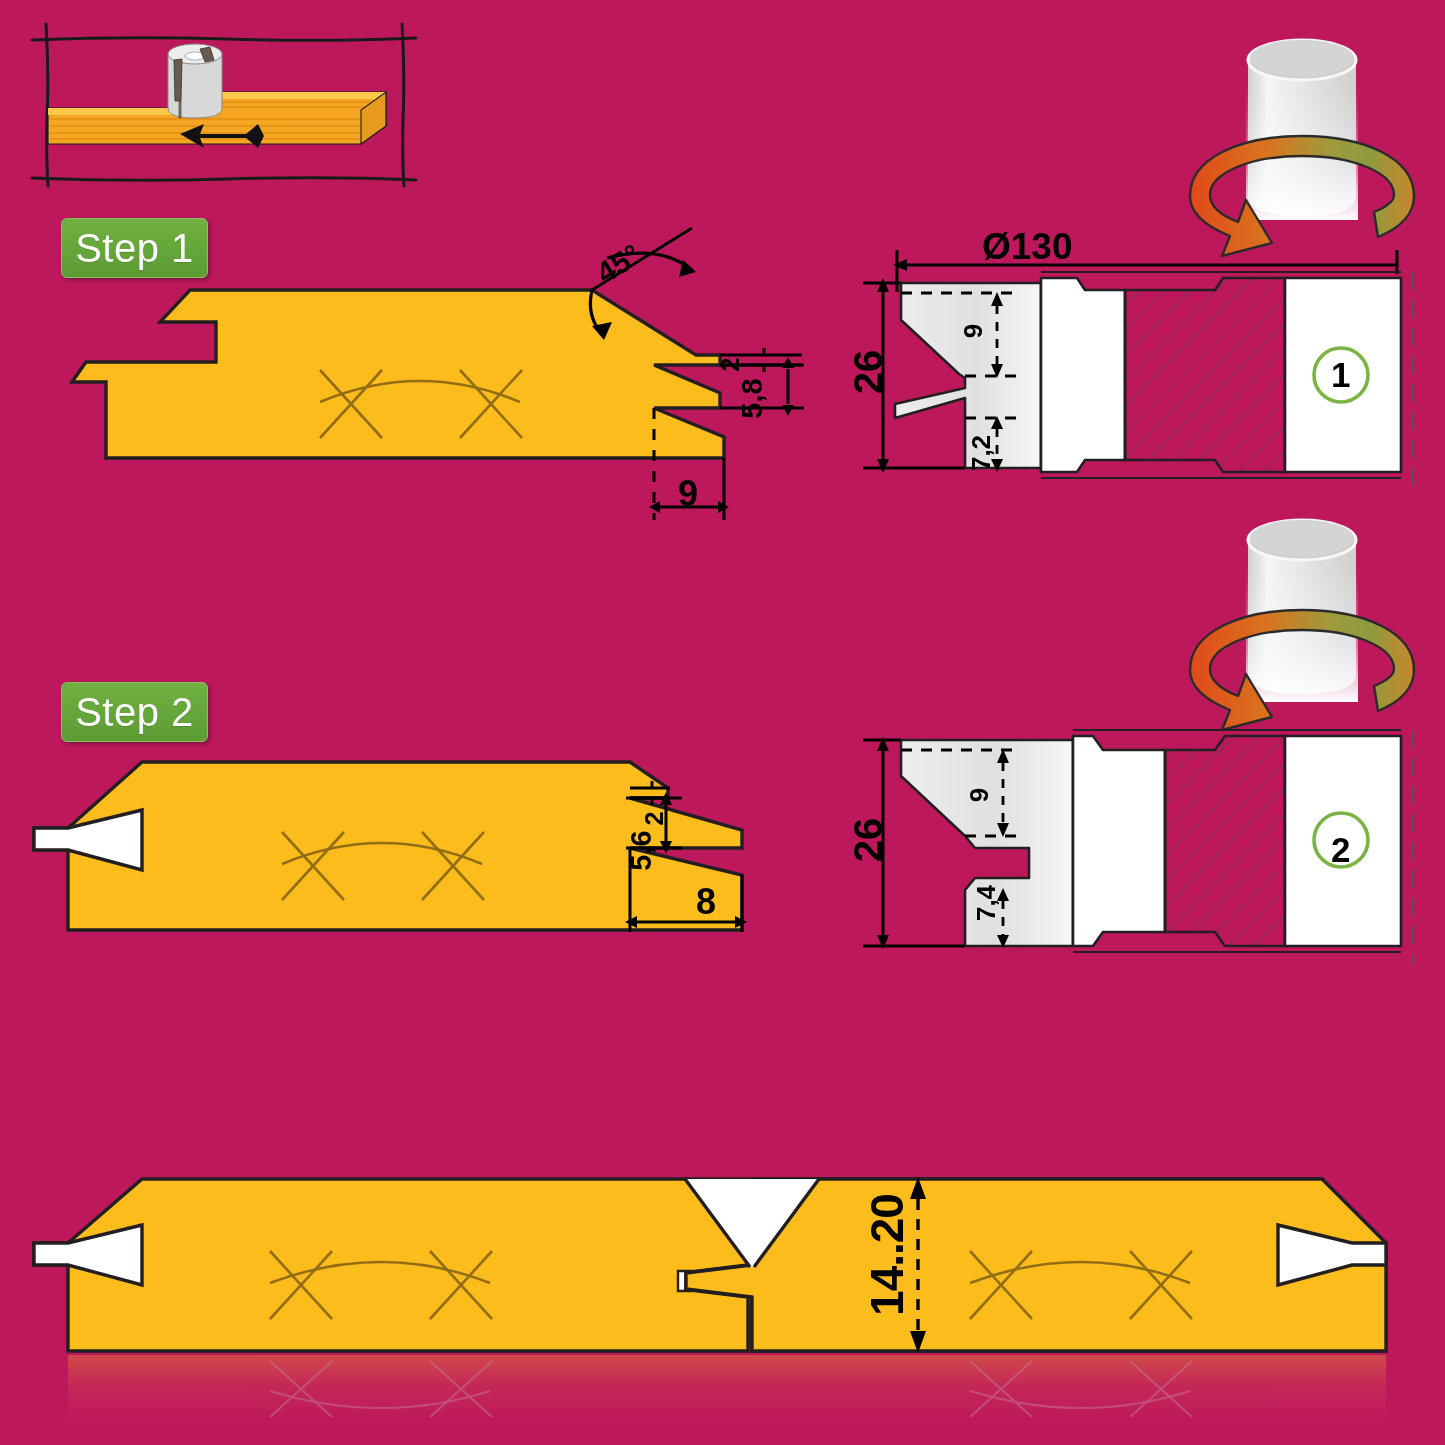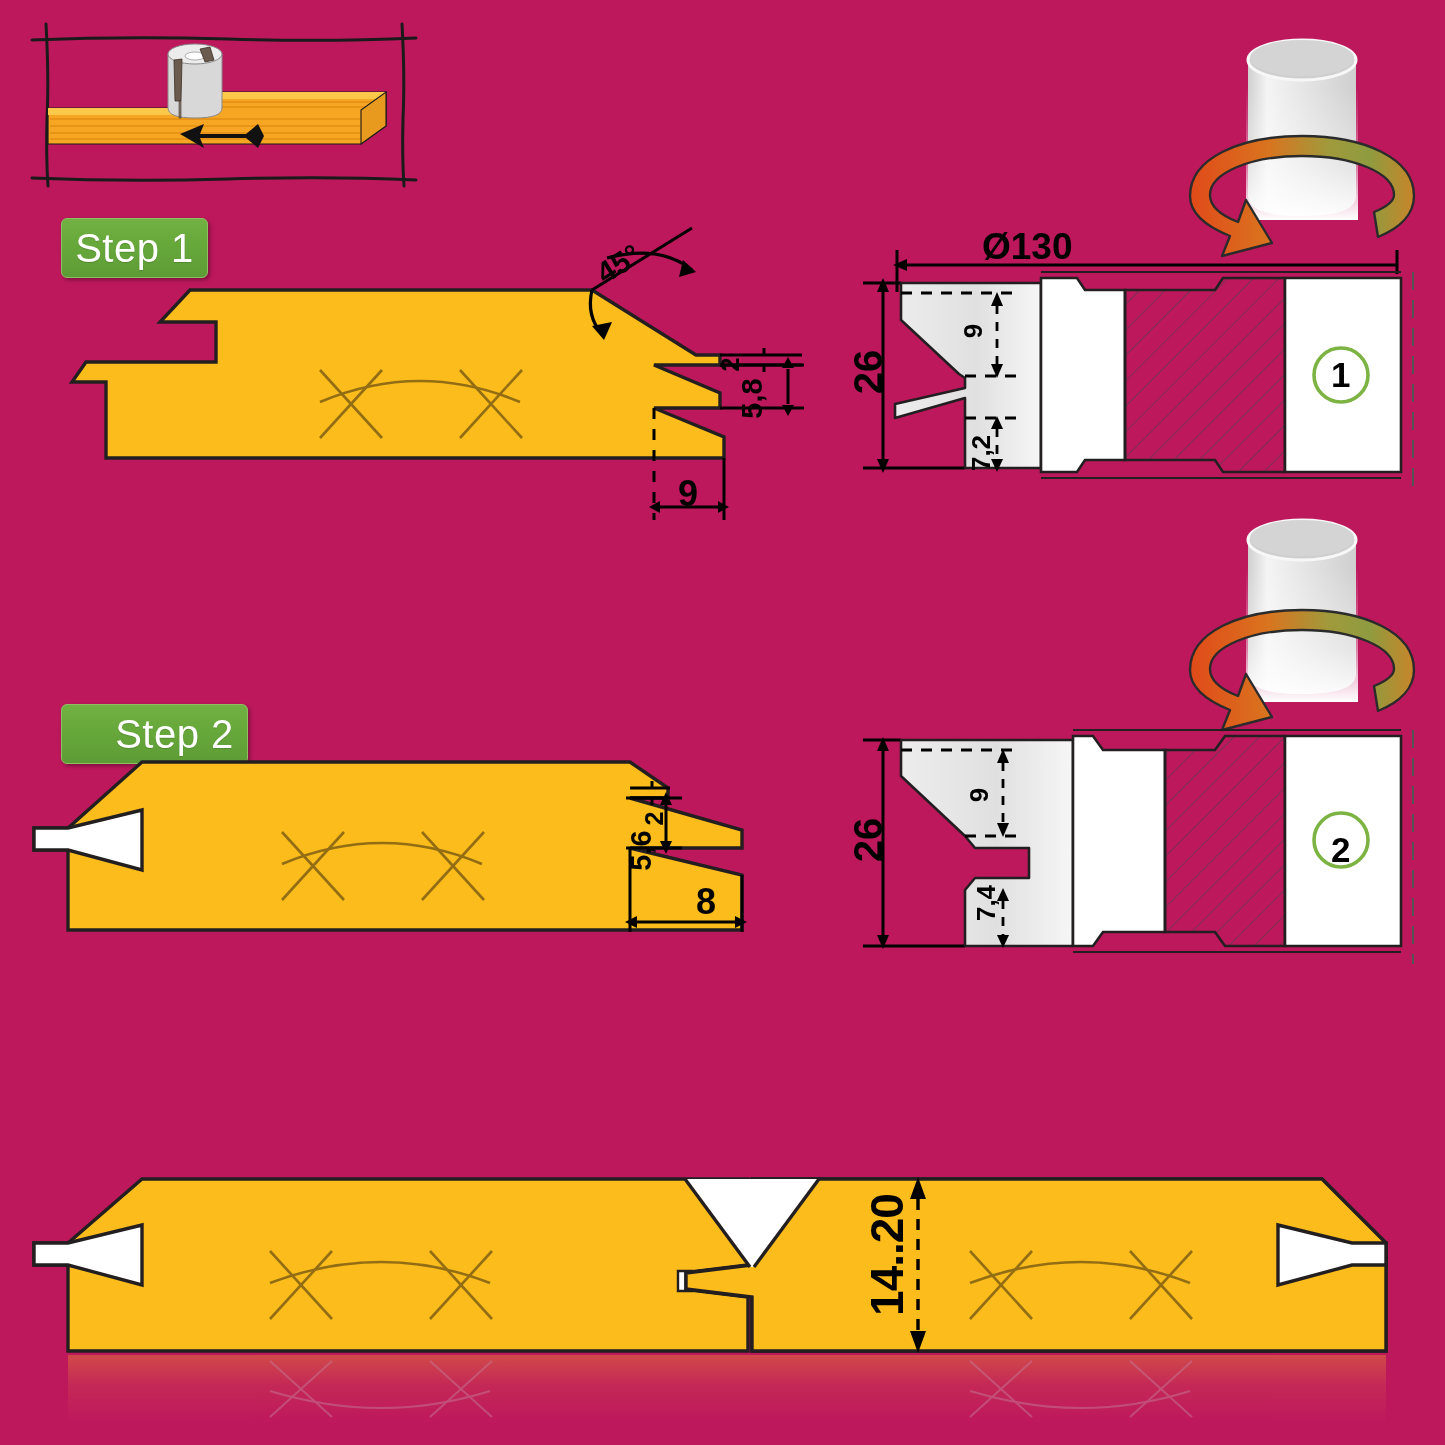--- a/index.html
+++ b/index.html
@@ -272,21 +272,21 @@
       <circle cx="496" cy="147" r="27" fill="none" stroke="#7cb342" stroke-width="3.6"></circle>
     </svg>
   </div>
 
   <div class="abs dim" style="left:982px; top:228px; font-size:37px;">Ø130</div>
   <div class="abs dim vert" style="left:846px; top:352px; font-size:40px;">26</div>
   <div class="abs dim vert" style="left:966px; top:318px; font-size:26px;">9</div>
   <div class="abs dim vert" style="left:963px; top:440px; font-size:26px;">7,2</div>
   <div class="abs dim" style="left:1331px; top:357px; font-size:35px;">1</div>
 
-  <div class="abs step-badge" style="left:61px; top:704px; width:145px; height:58px;padding-left:40px;">
+  <div class="abs step-badge" style="left:61px; top:682px; width:145px; height:58px;">
     <span>Step 2</span>
   </div>
 
   <div class="abs" style="left:30px; top:740px; width:790px; height:230px;">
     <svg width="790" height="230" viewBox="0 0 790 230">
 
       <path d="M38 110
                L4 110 L4 88 L38 88
                L112 22 L600 22
                L638 48 L638 58

